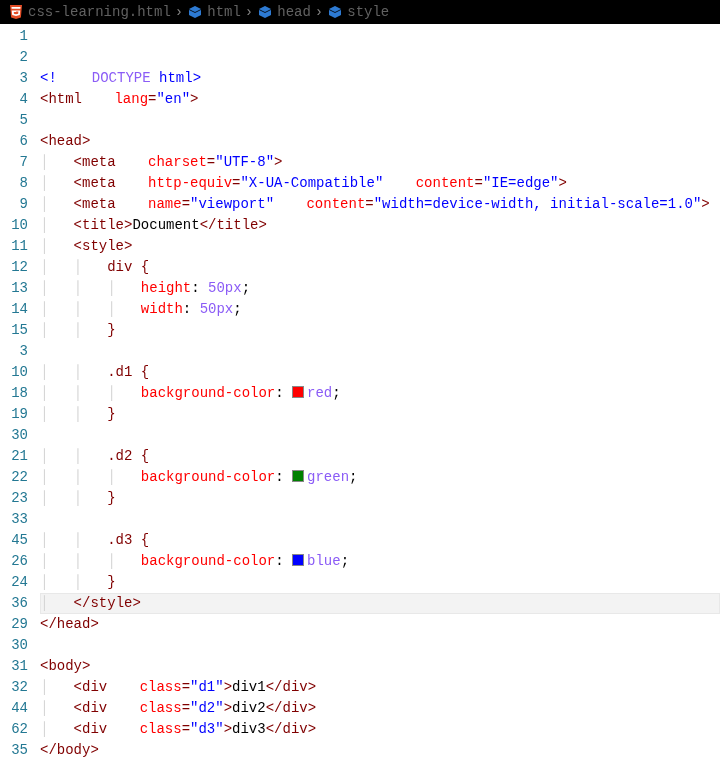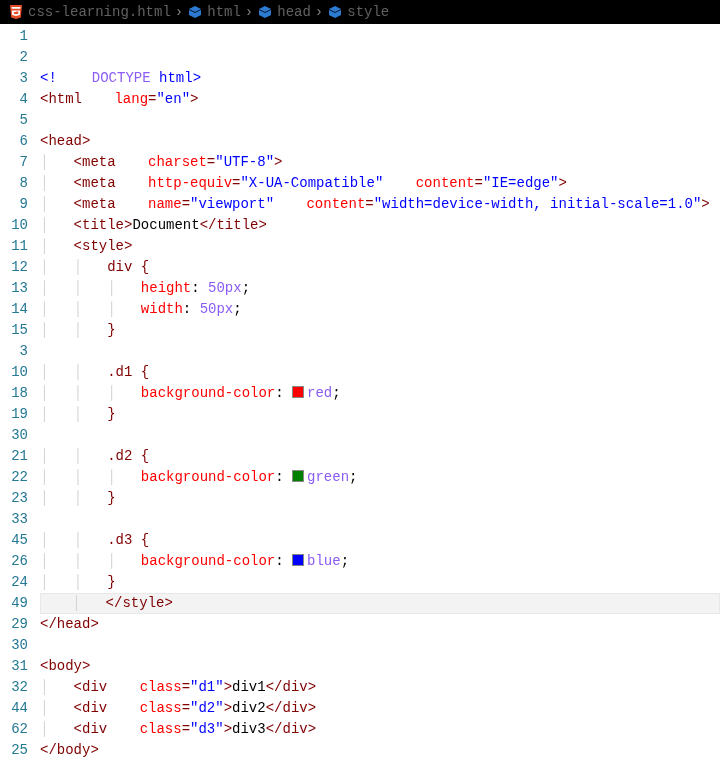--- a/index.html
+++ b/index.html
@@ -37,21 +37,21 @@
 }
 .gutter .ln { height: 21px; }
 .code {
   flex: 1;
   line-height: 21px;
   padding-top: 2px;
   white-space: pre;
   position: relative;
 }
 .code-line { height: 21px; }
-.code-line.hl { background: #f3f3f3; outline: 1px solid #e8e8e8; outline-offset: -1px; padding-left: 32px; }
+.code-line.hl { background: #f3f3f3; outline: 1px solid #e8e8e8; outline-offset: -1px; }
 .tag { color: #800000; }
 .tag-angle { color: #800000; }
 .doctype { color: #0000ff; }
 .doctype-keyword { color: #8b5cf6; margin-left: 35px; }
 .attr-name { color: #ff0000; margin-left: 24px; }
 .attr-value { color: #0000ff; }
 .text-content { color: #000; }
 .css-selector { color: #800000; }
 .css-brace { color: #800000; }
 .css-prop { color: #ff0000; }
@@ -144,28 +144,28 @@
       <div class="ln">18</div>
       <div class="ln">19</div>
       <div class="ln">30</div>
       <div class="ln">21</div>
       <div class="ln">22</div>
       <div class="ln">23</div>
       <div class="ln">33</div>
       <div class="ln">45</div>
       <div class="ln">26</div>
       <div class="ln">24</div>
-      <div class="ln">49</div>
+      <div class="ln">36</div>
       <div class="ln">29</div>
       <div class="ln">30</div>
       <div class="ln">31</div>
       <div class="ln">32</div>
       <div class="ln">44</div>
       <div class="ln">62</div>
-      <div class="ln">25</div>
+      <div class="ln">35</div>
     </div>
   <div class="code">
     <div class="code-line"><span class="doctype">&lt;!</span><span class="doctype-keyword">DOCTYPE</span><span class="doctype"> html&gt;</span></div><div class="code-line"><span class="tag-angle">&lt;</span><span class="tag">html </span><span class="attr-name">lang</span><span class="tag">=</span><span class="attr-value">"en"</span><span class="tag-angle">&gt;</span></div><div class="code-line"></div><div class="code-line"><span class="tag-angle">&lt;</span><span class="tag">head</span><span class="tag-angle">&gt;</span></div><div class="code-line"><span class="indent-guide">│   </span><span class="tag-angle">&lt;</span><span class="tag">meta </span><span class="attr-name">charset</span><span class="tag">=</span><span class="attr-value">"UTF-8"</span><span class="tag-angle">&gt;</span></div><div class="code-line"><span class="indent-guide">│   </span><span class="tag-angle">&lt;</span><span class="tag">meta </span><span class="attr-name">http-equiv</span><span class="tag">=</span><span class="attr-value">"X-UA-Compatible"</span><span class="tag"> </span><span class="attr-name">content</span><span class="tag">=</span><span class="attr-value">"IE=edge"</span><span class="tag-angle">&gt;</span></div><div class="code-line"><span class="indent-guide">│   </span><span class="tag-angle">&lt;</span><span class="tag">meta </span><span class="attr-name">name</span><span class="tag">=</span><span class="attr-value">"viewport"</span><span class="tag"> </span><span class="attr-name">content</span><span class="tag">=</span><span class="attr-value">"width=device-width, initial-scale=1.0"</span><span class="tag-angle">&gt;</span></div><div class="code-line"><span class="indent-guide">│   </span><span class="tag-angle">&lt;</span><span class="tag">title</span><span class="tag-angle">&gt;</span><span class="text-content">Document</span><span class="tag-angle">&lt;/</span><span class="tag">title</span><span class="tag-angle">&gt;</span></div><div class="code-line"><span class="indent-guide">│   </span><span class="tag-angle">&lt;</span><span class="tag">style</span><span class="tag-angle">&gt;</span></div><div class="code-line"><span class="indent-guide">│   </span><span class="indent-guide">│   </span><span class="css-selector">div </span><span class="css-brace">{</span></div><div class="code-line"><span class="indent-guide">│   </span><span class="indent-guide">│   </span><span class="indent-guide">│   </span><span class="css-prop">height</span><span class="css-punct">: </span><span class="css-val">50px</span><span class="css-punct">;</span></div><div class="code-line"><span class="indent-guide">│   </span><span class="indent-guide">│   </span><span class="indent-guide">│   </span><span class="css-prop">width</span><span class="css-punct">: </span><span class="css-val">50px</span><span class="css-punct">;</span></div><div class="code-line"><span class="indent-guide">│   </span><span class="indent-guide">│   </span><span class="css-brace">}</span></div><div class="code-line"></div><div class="code-line"><span class="indent-guide">│   </span><span class="indent-guide">│   </span><span class="css-selector">.d1 </span><span class="css-brace">{</span></div><div class="code-line"><span class="indent-guide">│   </span><span class="indent-guide">│   </span><span class="indent-guide">│   </span><span class="css-prop">background-color</span><span class="css-punct">: </span><span class="color-swatch" style="background: rgb(255, 0, 0);"></span><span class="css-val">red</span><span class="css-punct">;</span></div><div class="code-line"><span class="indent-guide">│   </span><span class="indent-guide">│   </span><span class="css-brace">}</span></div><div class="code-line"></div><div class="code-line"><span class="indent-guide">│   </span><span class="indent-guide">│   </span><span class="css-selector">.d2 </span><span class="css-brace">{</span></div><div class="code-line"><span class="indent-guide">│   </span><span class="indent-guide">│   </span><span class="indent-guide">│   </span><span class="css-prop">background-color</span><span class="css-punct">: </span><span class="color-swatch" style="background: rgb(0, 128, 0);"></span><span class="css-val">green</span><span class="css-punct">;</span></div><div class="code-line"><span class="indent-guide">│   </span><span class="indent-guide">│   </span><span class="css-brace">}</span></div><div class="code-line"></div><div class="code-line"><span class="indent-guide">│   </span><span class="indent-guide">│   </span><span class="css-selector">.d3 </span><span class="css-brace">{</span></div><div class="code-line"><span class="indent-guide">│   </span><span class="indent-guide">│   </span><span class="indent-guide">│   </span><span class="css-prop">background-color</span><span class="css-punct">: </span><span class="color-swatch" style="background: rgb(0, 0, 255);"></span><span class="css-val">blue</span><span class="css-punct">;</span></div><div class="code-line"><span class="indent-guide">│   </span><span class="indent-guide">│   </span><span class="css-brace">}</span></div><div class="code-line hl"><span class="indent-guide">│   </span><span class="tag-angle">&lt;/</span><span class="tag">style</span><span class="tag-angle">&gt;</span></div><div class="code-line"><span class="tag-angle">&lt;/</span><span class="tag">head</span><span class="tag-angle">&gt;</span></div><div class="code-line"></div><div class="code-line"><span class="tag-angle">&lt;</span><span class="tag">body</span><span class="tag-angle">&gt;</span></div><div class="code-line"><span class="indent-guide">│   </span><span class="tag-angle">&lt;</span><span class="tag">div </span><span class="attr-name">class</span><span class="tag">=</span><span class="attr-value">"d1"</span><span class="tag-angle">&gt;</span><span class="text-content">div1</span><span class="tag-angle">&lt;/</span><span class="tag">div</span><span class="tag-angle">&gt;</span></div><div class="code-line"><span class="indent-guide">│   </span><span class="tag-angle">&lt;</span><span class="tag">div </span><span class="attr-name">class</span><span class="tag">=</span><span class="attr-value">"d2"</span><span class="tag-angle">&gt;</span><span class="text-content">div2</span><span class="tag-angle">&lt;/</span><span class="tag">div</span><span class="tag-angle">&gt;</span></div><div class="code-line"><span class="indent-guide">│   </span><span class="tag-angle">&lt;</span><span class="tag">div </span><span class="attr-name">class</span><span class="tag">=</span><span class="attr-value">"d3"</span><span class="tag-angle">&gt;</span><span class="text-content">div3</span><span class="tag-angle">&lt;/</span><span class="tag">div</span><span class="tag-angle">&gt;</span></div><div class="code-line"><span class="tag-angle">&lt;/</span><span class="tag">body</span><span class="tag-angle">&gt;</span></div><div class="code-line"></div><div class="watermark">
       
       <span class="cloud-icon">
         
       </span>
       
     </div>
   </div>

